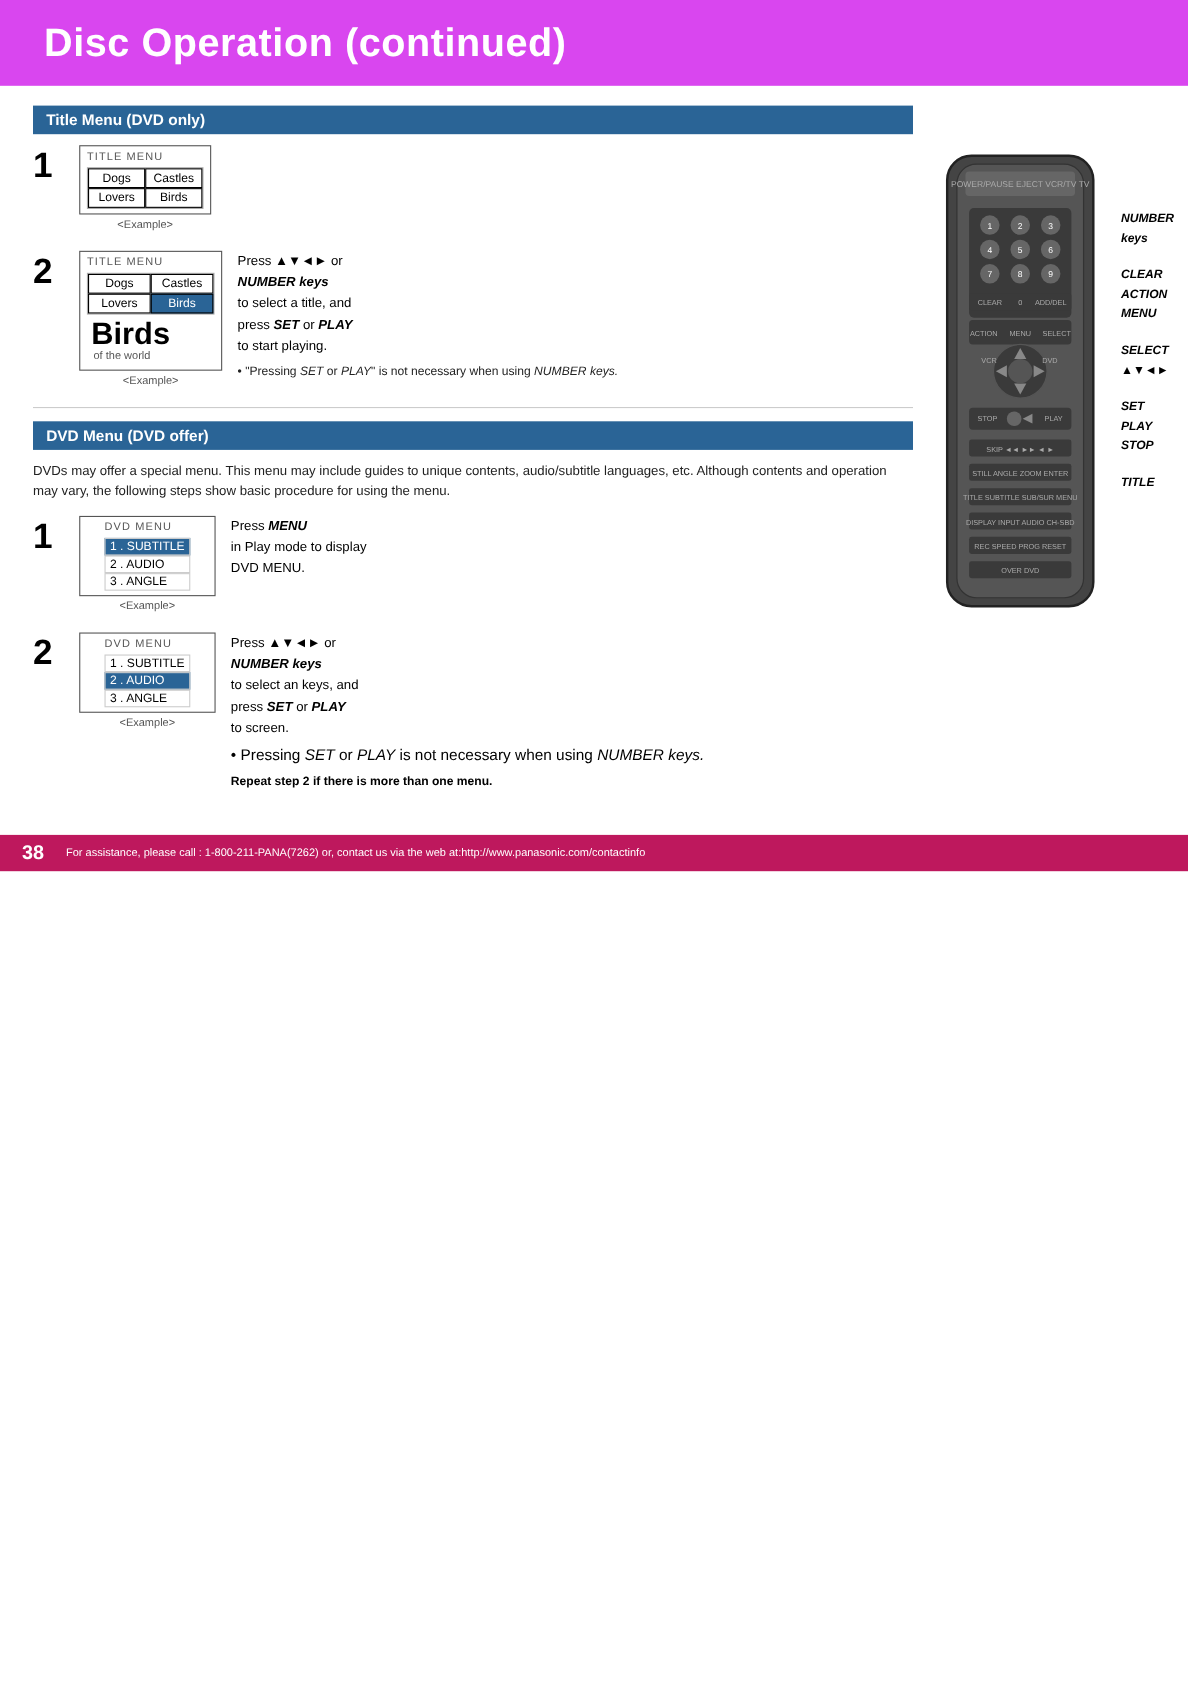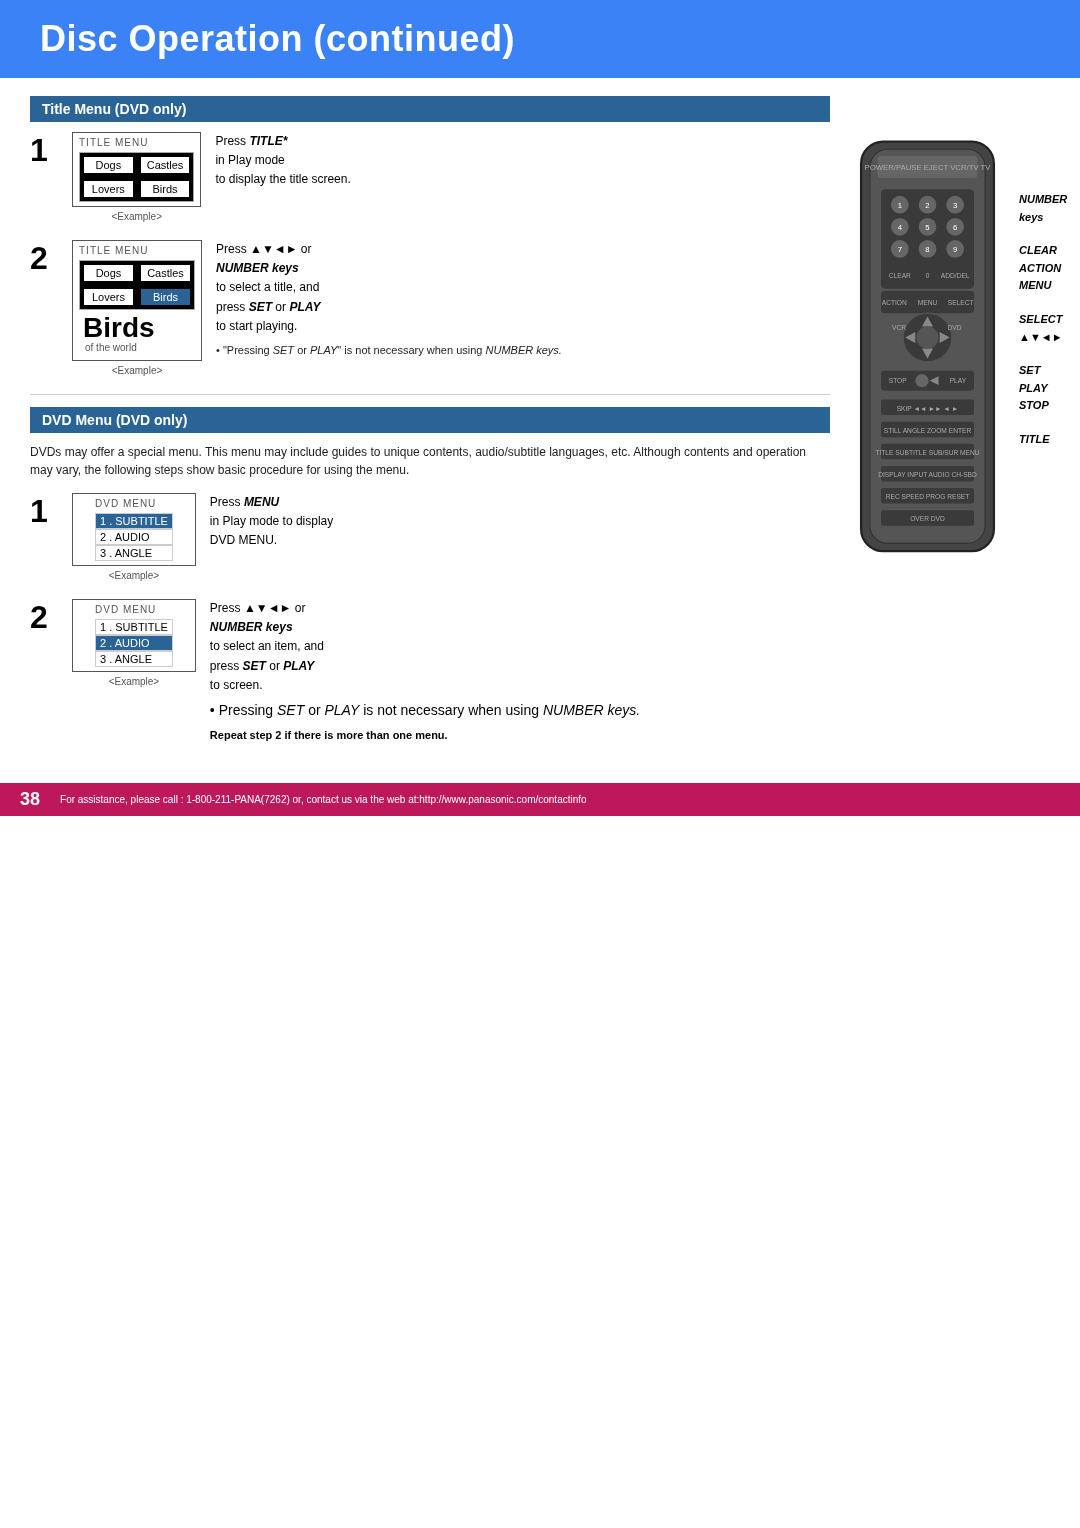--- a/index.html
+++ b/index.html
@@ -6,21 +6,21 @@
     body {
       width: 1080px;
       min-height: 1528px;
       background: #fff;
       font-family: Arial, Helvetica, sans-serif;
       font-size: 13px;
       color: #000;
     }
 
     .page-header {
-      background: #3b82f6;
+      background: #d946ef;
       padding: 18px 40px 18px 40px;
       margin-bottom: 18px;
     }
     .page-header h1 {
       color: #fff;
       font-size: 36px;
       font-weight: bold;
       letter-spacing: 0.5px;
     }
 
@@ -101,21 +101,21 @@
       margin-bottom: 4px;
       letter-spacing: 1px;
     }
 
     .title-grid {
       display: grid;
       grid-template-columns: 1fr 1fr;
       border: 1px solid #aaa;
     }
     .title-grid .cell {
-      border: 4px solid #000000;
+      border: 1px solid #000000;
       padding: 2px 6px;
       font-size: 11px;
       text-align: center;
     }
     .title-grid .cell.selected {
       background: #2a6496;
       color: #fff;
     }
 
     .example-label {
@@ -259,25 +259,20 @@
             <div class="screen-box">
               <div class="screen-title">TITLE MENU</div>
               <div class="title-grid">
                 <div class="cell">Dogs</div>
                 <div class="cell">Castles</div>
                 <div class="cell">Lovers</div>
                 <div class="cell">Birds</div>
               </div>
             </div>
             <div class="example-label">&lt;Example&gt;</div>
-          </div>
-          <div class="step-instructions">
-            <span>Press </span><span class="press-label">TITLE*</span><br>
-            <span>in Play mode</span><br>
-            <span>to display the title screen.</span>
           </div>
         </div>
       </div>
 
       
       <div class="step-row">
         <div class="step-number">2</div>
         <div class="step-content">
           <div>
             <div class="birds-screen">
@@ -302,21 +297,21 @@
             <div class="bullet-note" style="font-size:11px;margin-top:6px;">"Pressing <em>SET</em> or <em>PLAY</em>" is not necessary when using <em>NUMBER keys.</em></div>
           </div>
         </div>
       </div>
     </div>
 
     <hr class="divider-line">
 
     <div class="dvd-menu-section">
       <div class="section-header">
-        <span>DVD Menu (DVD only)</span>
+        <span>DVD Menu (DVD offer)</span>
       </div>
       <p class="section-intro">DVDs may offer a special menu. This menu may include guides to unique contents, audio/subtitle languages, etc. Although contents and operation may vary, the following steps show basic procedure for using the menu.</p>
 
       
       <div class="step-row">
         <div class="step-number">1</div>
         <div class="step-content">
           <div>
             <div class="dvd-screen-box">
               <div class="screen-title">DVD MENU</div>
@@ -347,21 +342,21 @@
                 <li>1 . SUBTITLE</li>
                 <li class="highlighted">2 . AUDIO</li>
                 <li>3 . ANGLE</li>
               </ul>
             </div>
             <div class="example-label">&lt;Example&gt;</div>
           </div>
           <div class="step-instructions">
             <span>Press </span><span class="bold-label">▲▼◄►</span> or<br>
             <span class="italic-label">NUMBER keys</span><br>
-            <span>to select an item, and</span><br>
+            <span>to select an keys, and</span><br>
             <span>press </span><span class="italic-label">SET</span><span> or </span><span class="italic-label">PLAY</span><br>
             <span>to screen.</span>
             <div style="font-size:14px;margin-top:4px;">• Pressing <em>SET</em> or <em>PLAY</em> is not necessary when using <em>NUMBER keys.</em></div>
             <div style="font-size:11px;margin-top:6px;font-weight:bold;">Repeat step 2 if there is more than one menu.</div>
           </div>
         </div>
       </div>
     </div>
 
   </div>

